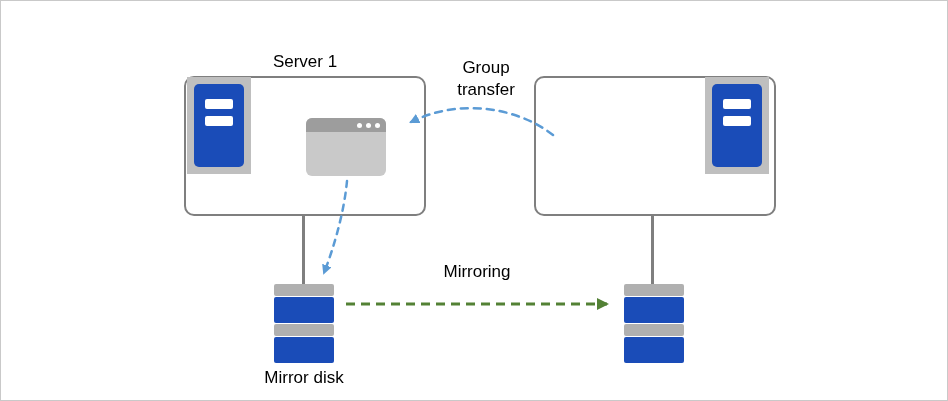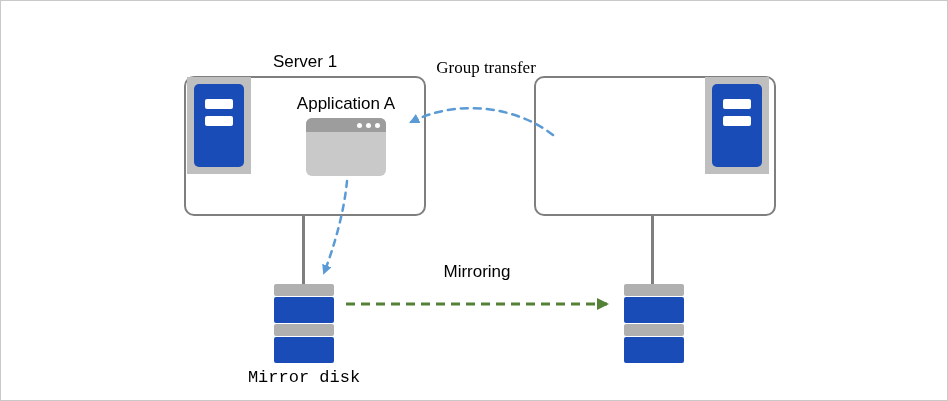--- a/index.html
+++ b/index.html
@@ -79,44 +79,43 @@
   }
   #connector1 { left:301px; top:215px; height:68px; }
   #connector2 { left:650px; top:215px; height:68px; }
 
   .disk { position:absolute; width:60px; }
   #disk1 { left:273px; top:283px; }
   #disk2 { left:623px; top:283px; }
   .disk-gray { height:12px; background:var(--disk-gray,#b0b0b0); border-radius:2px; margin-bottom:1px; }
   .disk-blue { height:26px; background:var(--disk-blue,#1a4cb8); border-radius:2px; margin-bottom:1px; }
 
-  #group-transfer-label { left:435px; top:56px; width:100px;font-family:Liberation Serif, serif; }
+  #group-transfer-label { left:435px; top:56px; width:100px; }
   #mirroring-label { left:396px; top:260px; width:160px; }
-  #mirror-disk-label { left:233px; top:366px; width:140px;font-family:Liberation Mono, monospace; }
+  #mirror-disk-label { left:233px; top:366px; width:140px; }
 
   #arrows { position:absolute; left:0; top:0; width:948px; height:401px; pointer-events:none; }
   .arrow-blue { stroke:var(--arrow-blue,#5b9bd5); fill:none; stroke-linecap:round; }
   .arrow-green { stroke:var(--arrow-green,#538135); fill:none; stroke-linecap:butt; }
   .head-blue { fill:var(--arrow-blue,#5b9bd5); }
   .head-green { fill:var(--arrow-green,#538135); }
 </style>
 </head>
 <body>
 
 <div id="canvas">
 
   <div class="label" id="server1-label">Server 1</div>
   <div class="server-box" id="server1-box"></div>
   <div class="server-icon-tray" id="server1-icon">
     <div class="server-tower">
       <div class="server-bar b1"></div>
       <div class="server-bar b2"></div>
     </div>
   </div>
-  <div class="label" id="application-label">Application A</div>
   <div class="app-window">
     <div class="app-titlebar">
       <span class="win-dot d1"></span>
       <span class="win-dot d2"></span>
       <span class="win-dot d3"></span>
     </div>
   </div>
 
   <div class="server-box" id="server2-box"></div>
   <div class="server-icon-tray" id="server2-icon">

